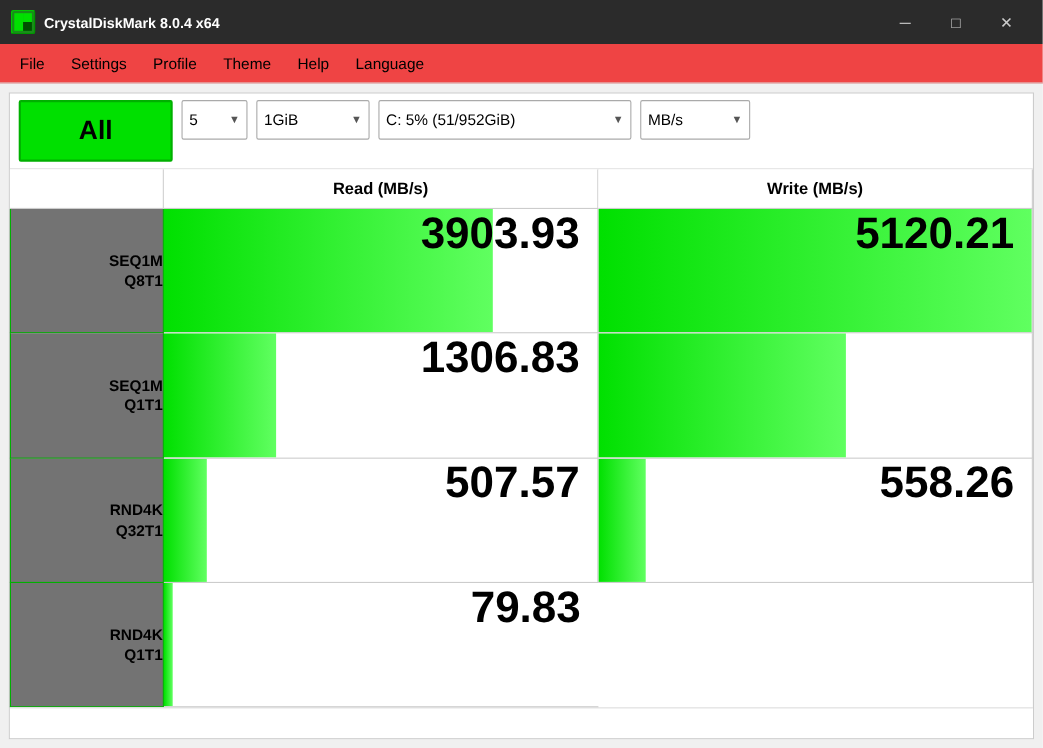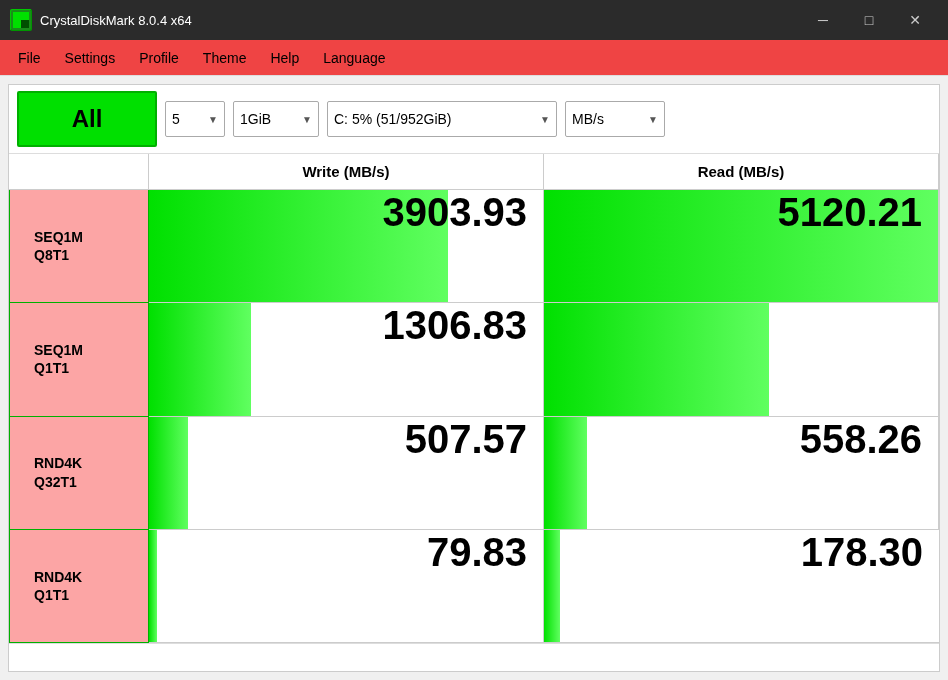--- a/index.html
+++ b/index.html
@@ -30,21 +30,21 @@
       display: flex;
       align-items: center;
       justify-content: center;
       font-size: 10px;
       font-weight: bold;
       color: white;
     }
     .title-bar-title {
       flex: 1;
       font-size: 13px;
-      font-weight: 400;
+      font-weight: 700;
     }
     .title-bar-controls {
       display: flex;
       gap: 0;
     }
     .title-bar-btn {
       width: 46px;
       height: 40px;
       display: flex;
       align-items: center;
@@ -79,21 +79,20 @@
       margin: 8px;
       border: 1px solid #ccc;
       height: calc(680px - 40px - 36px - 16px);
       display: flex;
       flex-direction: column;
     }
 
     
     .toolbar {
       display: flex;
-      align-items: center;
       padding: 6px 8px;
       gap: 8px;
       border-bottom: 1px solid #ddd;
     }
     .all-button {
       background: #00e000;
       color: black;
       font-size: 24px;
       font-weight: bold;
       width: 140px;
@@ -112,21 +111,21 @@
       font-size: 14px;
       padding: 0 6px;
       cursor: pointer;
       display: flex;
       align-items: center;
       justify-content: space-between;
       gap: 6px;
       border-radius: 2px;
     }
     .dropdown-num { width: 60px; }
-    .dropdown-size { width: 86px; }
+    .dropdown-size { width: 103px; }
     .dropdown-drive { width: 230px; }
     .dropdown-unit { width: 100px; }
     .dropdown-arrow { font-size: 10px; color: #555; }
 
     
     .results-table {
       flex: 1;
       display: grid;
       grid-template-columns: 140px 1fr 1fr;
       grid-template-rows: 36px repeat(4, 1fr);
@@ -142,31 +141,30 @@
       background: white;
       border-bottom: 1px solid #ccc;
       border-right: 1px solid #ccc;
     }
     .header-cell.empty { border-left: none; }
     .header-cell:last-child { border-right: none; }
 
     
     .row-label {
       display: flex;
-      align-items: flex-start;
+      align-items: flex-end;
       justify-content: center;
       flex-direction: column;
       font-size: 14px;
       font-weight: bold;
-      background: #fca5a5;
+      background: #737373;
       border: 1px solid #00b000;
       border-top: none;
       text-align: center;
       line-height: 1.3;
-      padding-left: 24px;
     }
 
     .value-cell {
       display: flex;
       align-items: flex-start;
       justify-content: flex-end;
       padding-right: 16px;
       border: 1px solid #ccc;
       border-top: none;
       border-left: none;
@@ -252,22 +250,22 @@
     </div>
     <div class="dropdown dropdown-unit">
       <span>MB/s</span>
       <span class="dropdown-arrow">▼</span>
     </div>
   </div>
 
   <div class="results-table">
 
     <div class="header-cell empty"></div>
+    <div class="header-cell">Read (MB/s)</div>
     <div class="header-cell">Write (MB/s)</div>
-    <div class="header-cell">Read (MB/s)</div>
 
     <div class="row-label">
       <span>SEQ1M</span>
       <span>Q8T1</span>
     </div>
     <div class="value-cell">
       <div class="bar-bg" style="width: 76%"></div>
       <span class="value-text">3903.93</span>
     </div>
     <div class="value-cell">
@@ -301,23 +299,19 @@
     </div>
 
     <div class="row-label">
       <span>RND4K</span>
       <span>Q1T1</span>
     </div>
     <div class="value-cell">
       <div class="bar-bg" style="width: 2%"></div>
       <span class="value-text">79.83</span>
     </div>
-    <div class="value-cell">
-      <div class="bar-bg" style="width: 4%"></div>
-      <span class="value-text">178.30</span>
-    </div>
   </div>
 
   <div class="status-bar">
     <span></span>
   </div>
 
 </div>
 
 </body></html>

